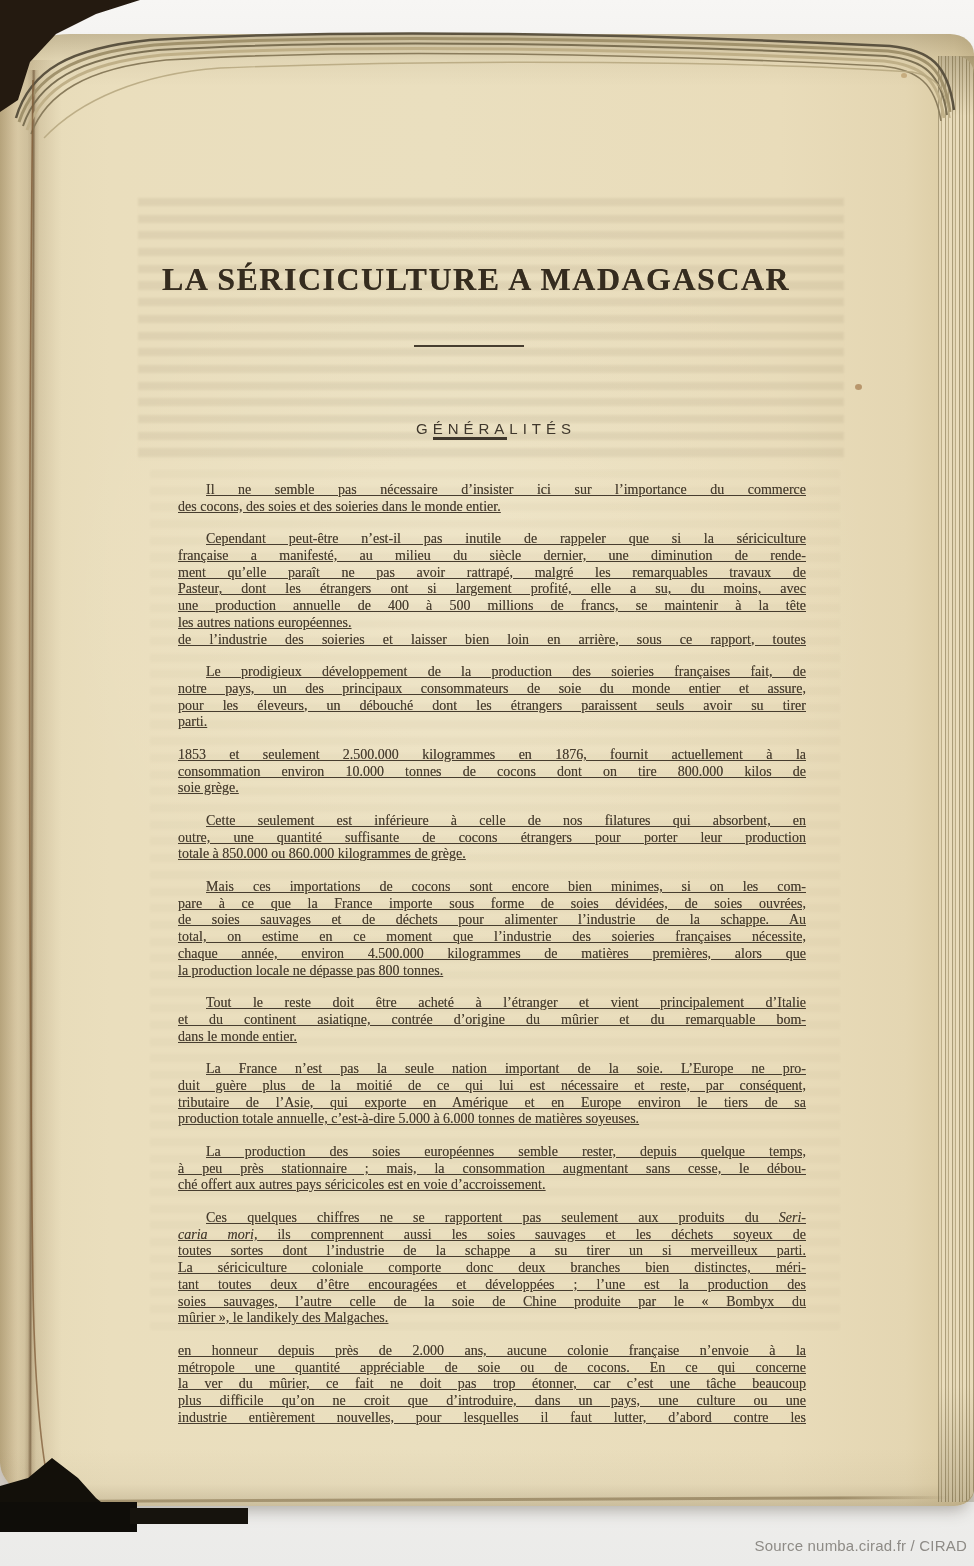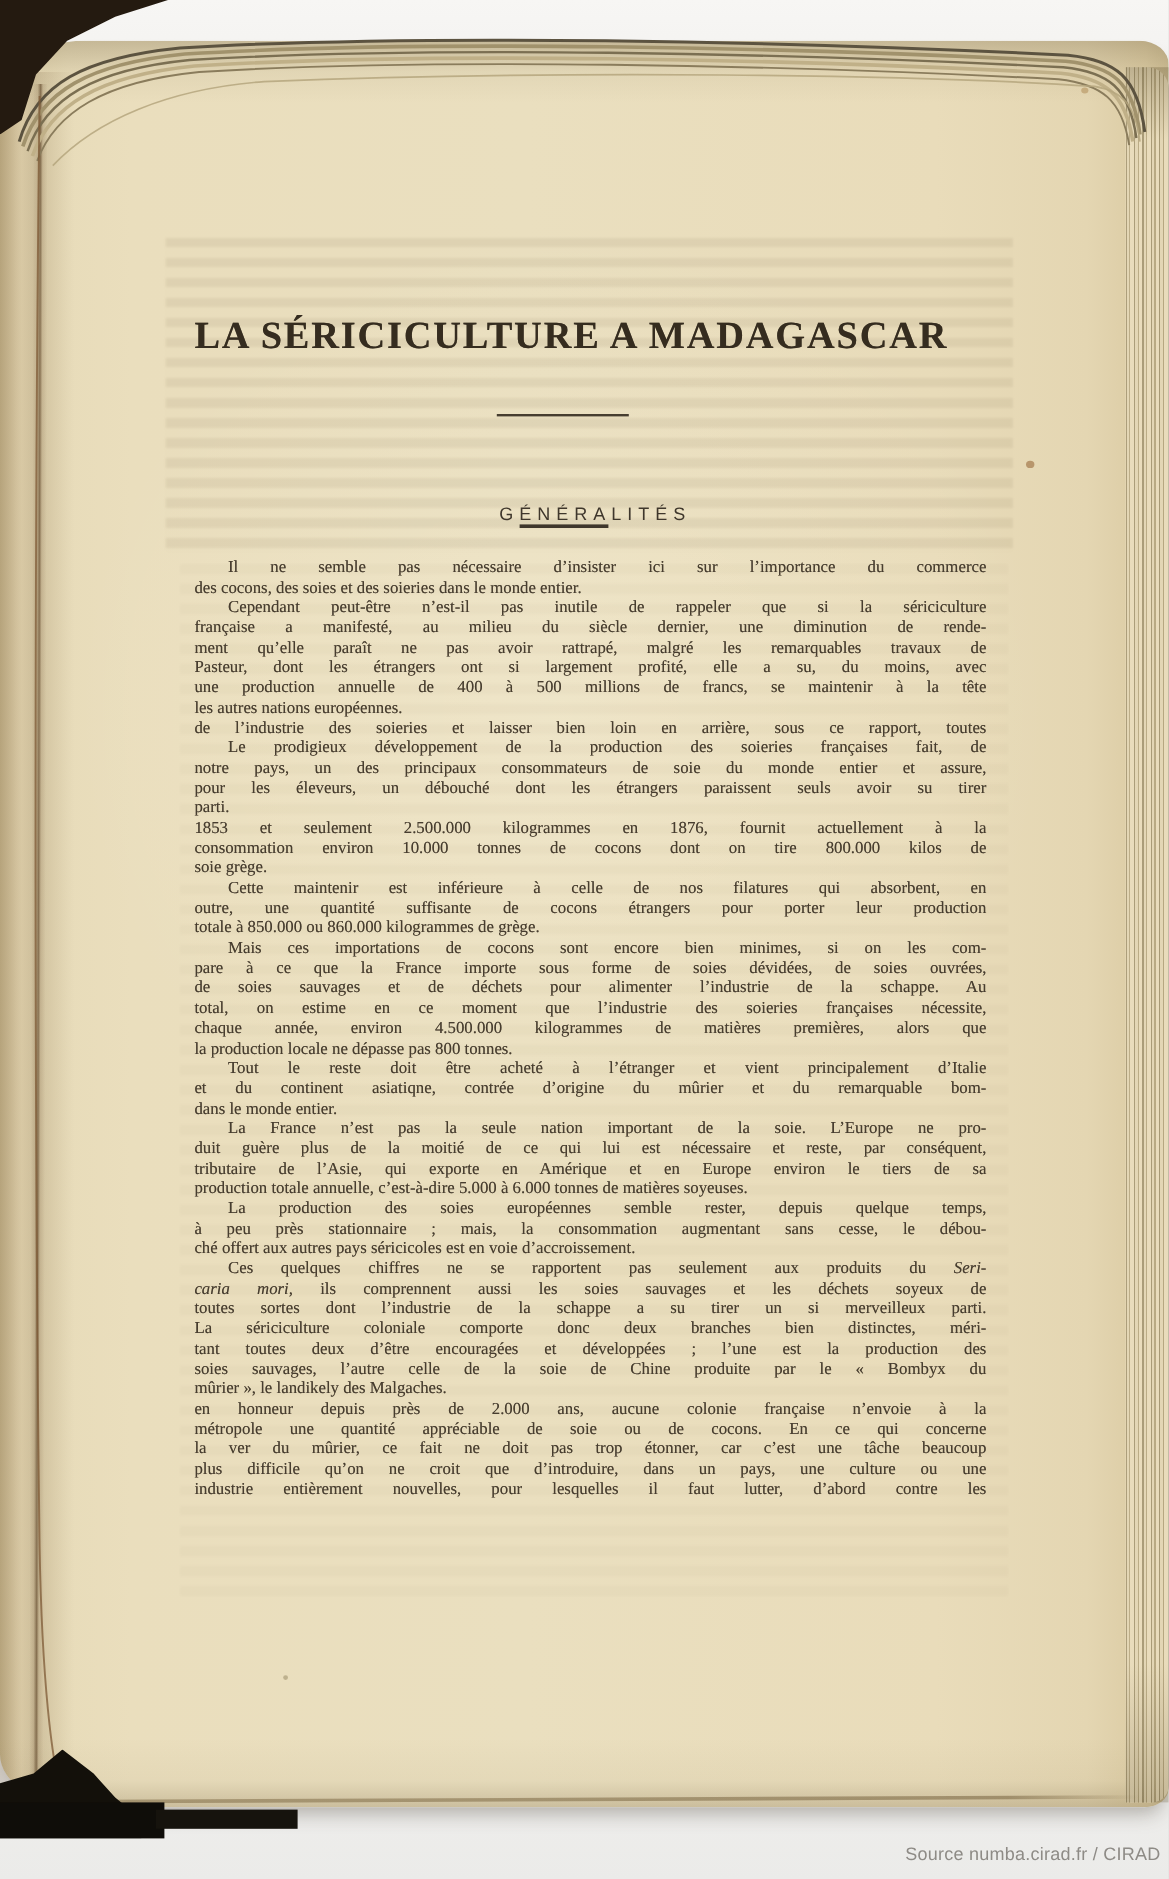--- a/index.html
+++ b/index.html
@@ -63,21 +63,21 @@
     font-size:32px;font-weight:700;letter-spacing:1.5px;color:#352c1f;
     text-shadow:0 0 .5px rgba(53,44,31,.6);white-space:nowrap;}
   .rule{background:#473e30;}
   .rule1{position:absolute;top:345px;left:252px;width:110px;height:2px;}
   .rule2{position:absolute;top:437px;left:271px;width:74px;height:3px;background:#3f372c;}
   .heading{position:absolute;top:416px;left:0;width:660px;margin:4px;text-align:center;
     font-family:"Liberation Sans","DejaVu Sans",sans-serif;
     font-size:15px;font-weight:400;letter-spacing:5px;color:#3f372c;}
   .body{position:absolute;top:466px;left:0;width:660px;
     font-size:14px;color:#473d2f;text-shadow:0 0 .4px rgba(60,50,35,.55);}
-  .para{margin:0;}
+  .para{margin:16px;text-decoration:underline;}
   .line{height:16.7px;line-height:16.7px;text-align:justify;text-align-last:justify;overflow:visible;}
   .line.first{text-indent:28px;}
   .line.pend{text-align-last:left;}
   .it{font-style:italic;}
   
   .attribution{position:absolute;top:1537px;right:7px;
     font-family:"Liberation Sans","DejaVu Sans",sans-serif;
     font-size:15px;color:#8e8b86;letter-spacing:.2px;margin-left:28px;}
 </style>
 </head>
@@ -139,21 +139,21 @@
           <div class="line"><span>notre pays, un des principaux consommateurs de soie du monde entier et assure,</span></div>
           <div class="line"><span>pour les éleveurs, un débouché dont les étrangers paraissent seuls avoir su tirer</span></div>
           <div class="line pend"><span>parti.</span></div>
         </div>
         <div class="para">
           <div class="line"><span>1853 et seulement 2.500.000 kilogrammes en 1876, fournit actuellement à la</span></div>
           <div class="line"><span>consommation environ 10.000 tonnes de cocons dont on tire 800.000 kilos de</span></div>
           <div class="line pend"><span>soie grège.</span></div>
         </div>
         <div class="para">
-          <div class="line first"><span>Cette maintenir est inférieure à celle de nos filatures qui absorbent, en</span></div>
+          <div class="line first"><span>Cette seulement est inférieure à celle de nos filatures qui absorbent, en</span></div>
           <div class="line"><span>outre, une quantité suffisante de cocons étrangers pour porter leur production</span></div>
           <div class="line pend"><span>totale à 850.000 ou 860.000 kilogrammes de grège.</span></div>
         </div>
         <div class="para">
           <div class="line first"><span>Mais ces importations de cocons sont encore bien minimes, si on les com-</span></div>
           <div class="line"><span>pare à ce que la France importe sous forme de soies dévidées, de soies ouvrées,</span></div>
           <div class="line"><span>de soies sauvages et de déchets pour alimenter l’industrie de la schappe. Au</span></div>
           <div class="line"><span>total, on estime en ce moment que l’industrie des soieries françaises nécessite,</span></div>
           <div class="line"><span>chaque année, environ 4.500.000 kilogrammes de matières premières, alors que</span></div>
           <div class="line pend"><span>la production locale ne dépasse pas 800 tonnes.</span></div>

